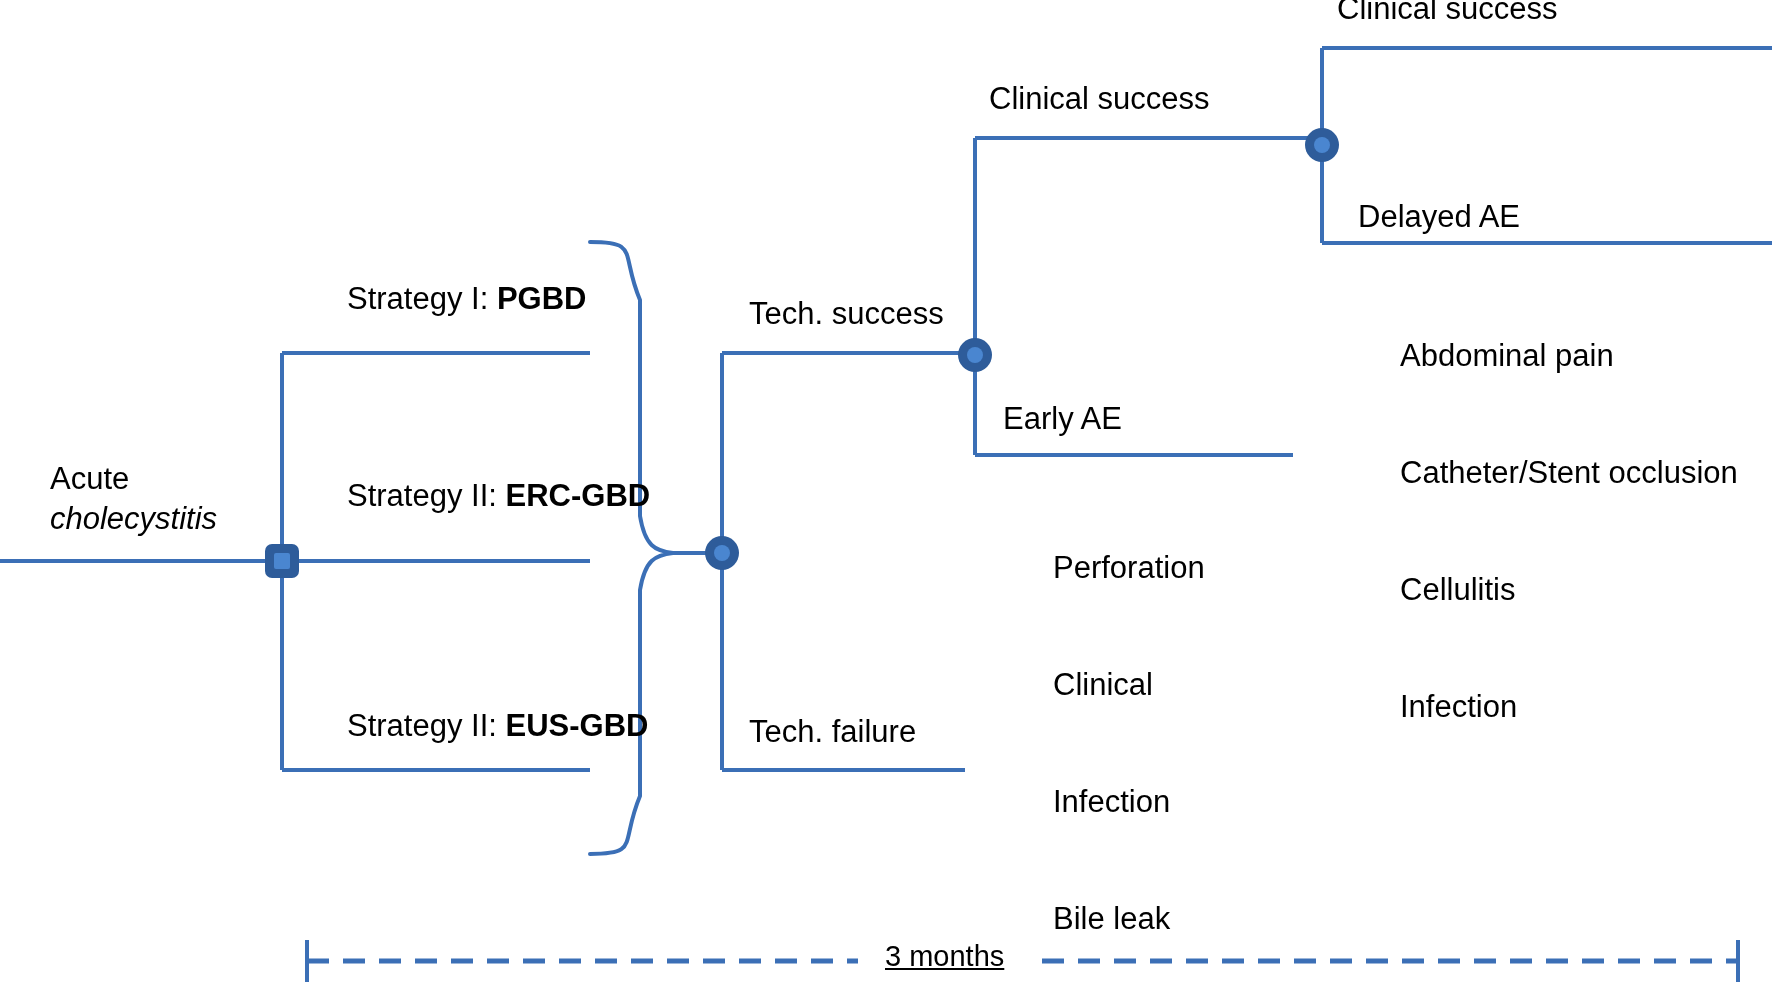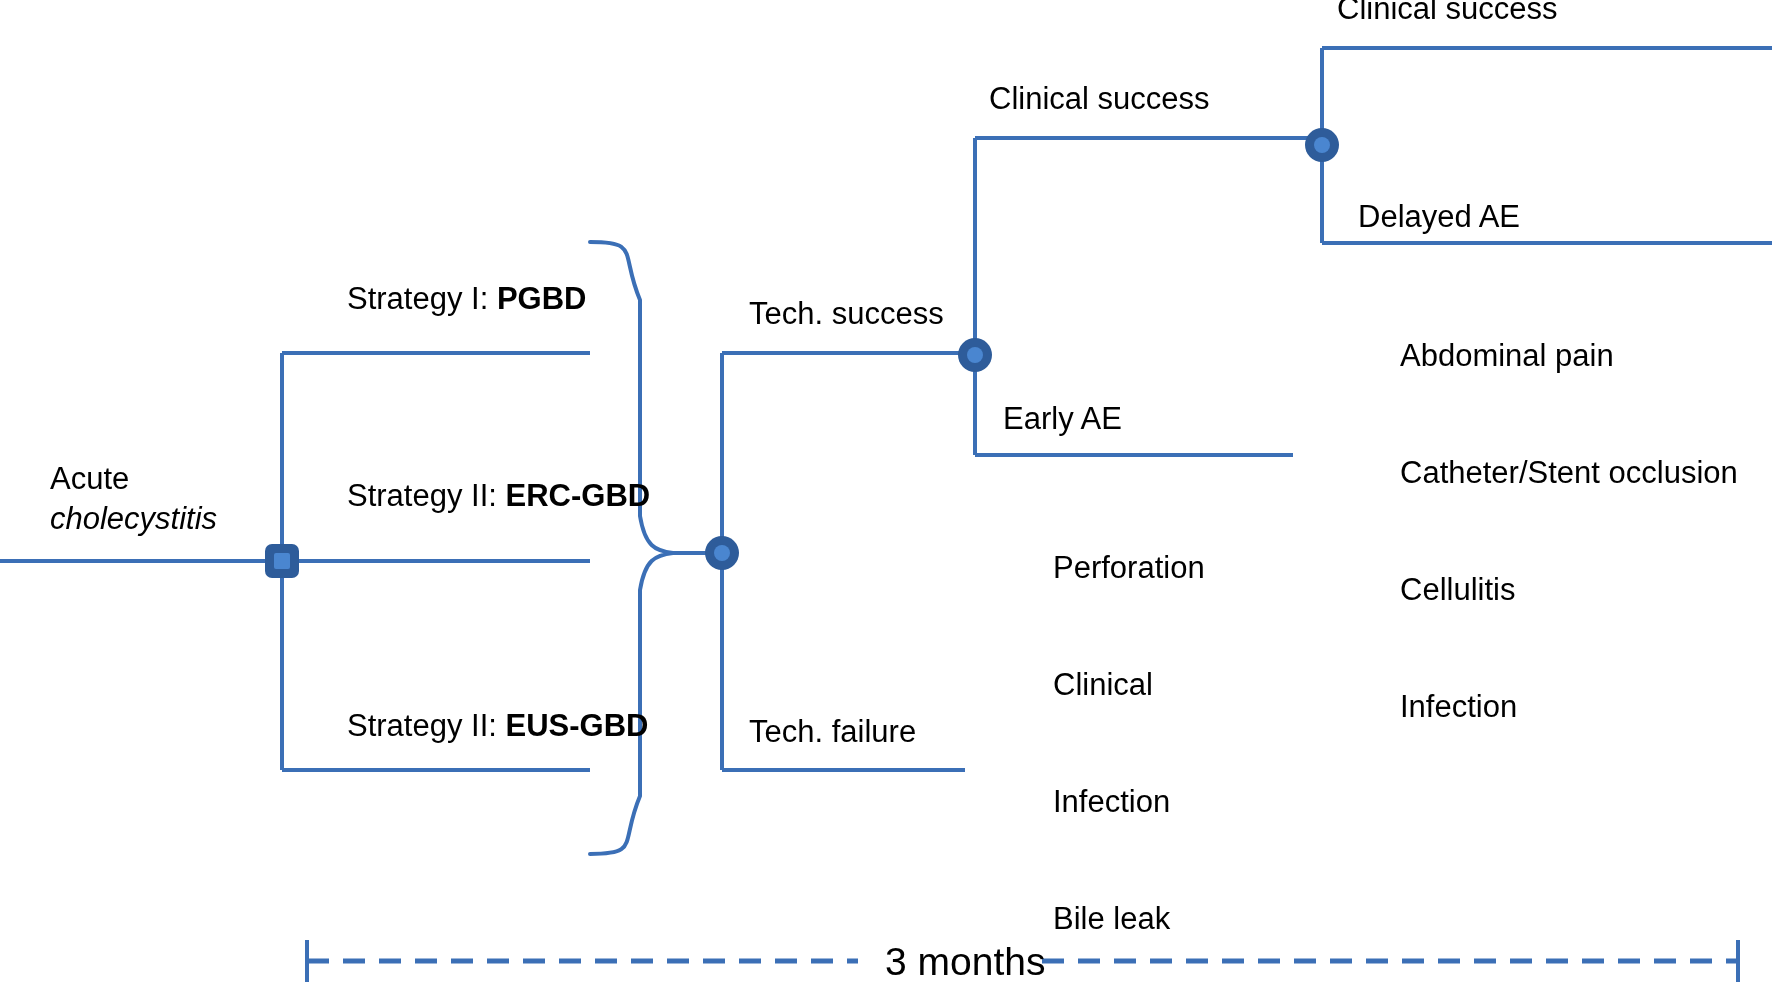--- a/index.html
+++ b/index.html
@@ -37,23 +37,24 @@
     color: #000000;
     font-size: 31px;
     line-height: 39px;
     white-space: pre;
     font-family: "Liberation Sans", sans-serif;
   }
   .ae-list div { white-space: pre; }
   .timeline-label {
     position: absolute;
     color: #000000;
-    font-size: 39px;
+    font-size: 29px;
     white-space: pre;
     font-family: "Liberation Sans", sans-serif;
+    text-decoration: underline;
   }
 </style>
 </head>
 <body>
 
 <div id="canvas">
 
   <svg id="tree-svg" viewBox="0 0 1772 988">
 
     <line x1="0" y1="561" x2="282" y2="561" stroke="#3B6FB6" stroke-width="4"></line>

